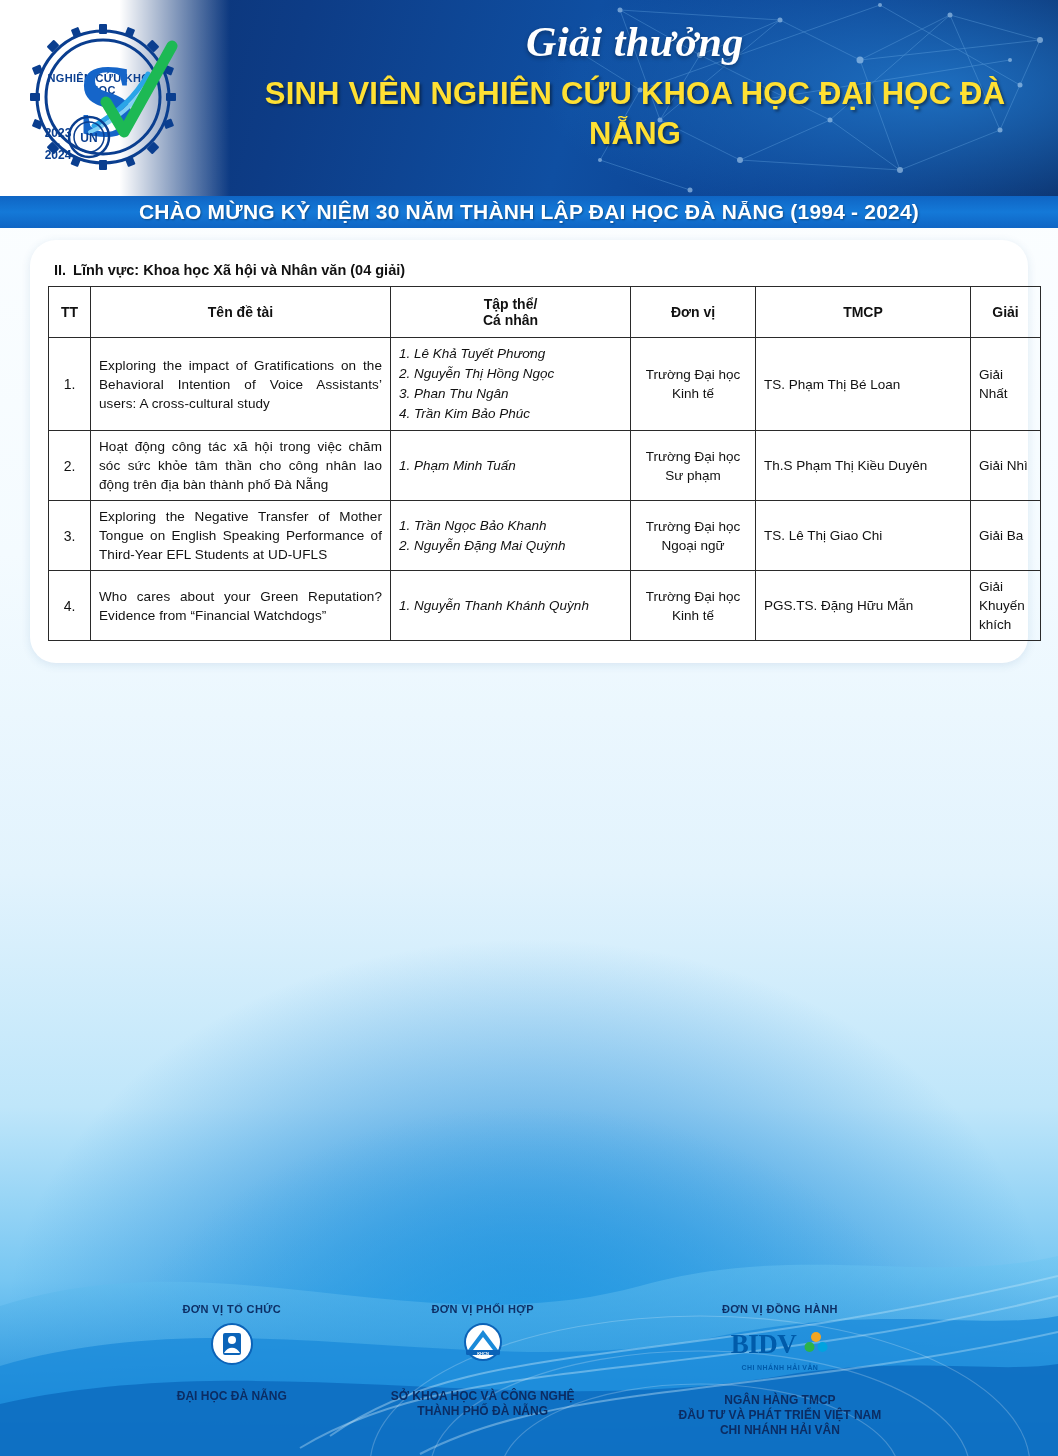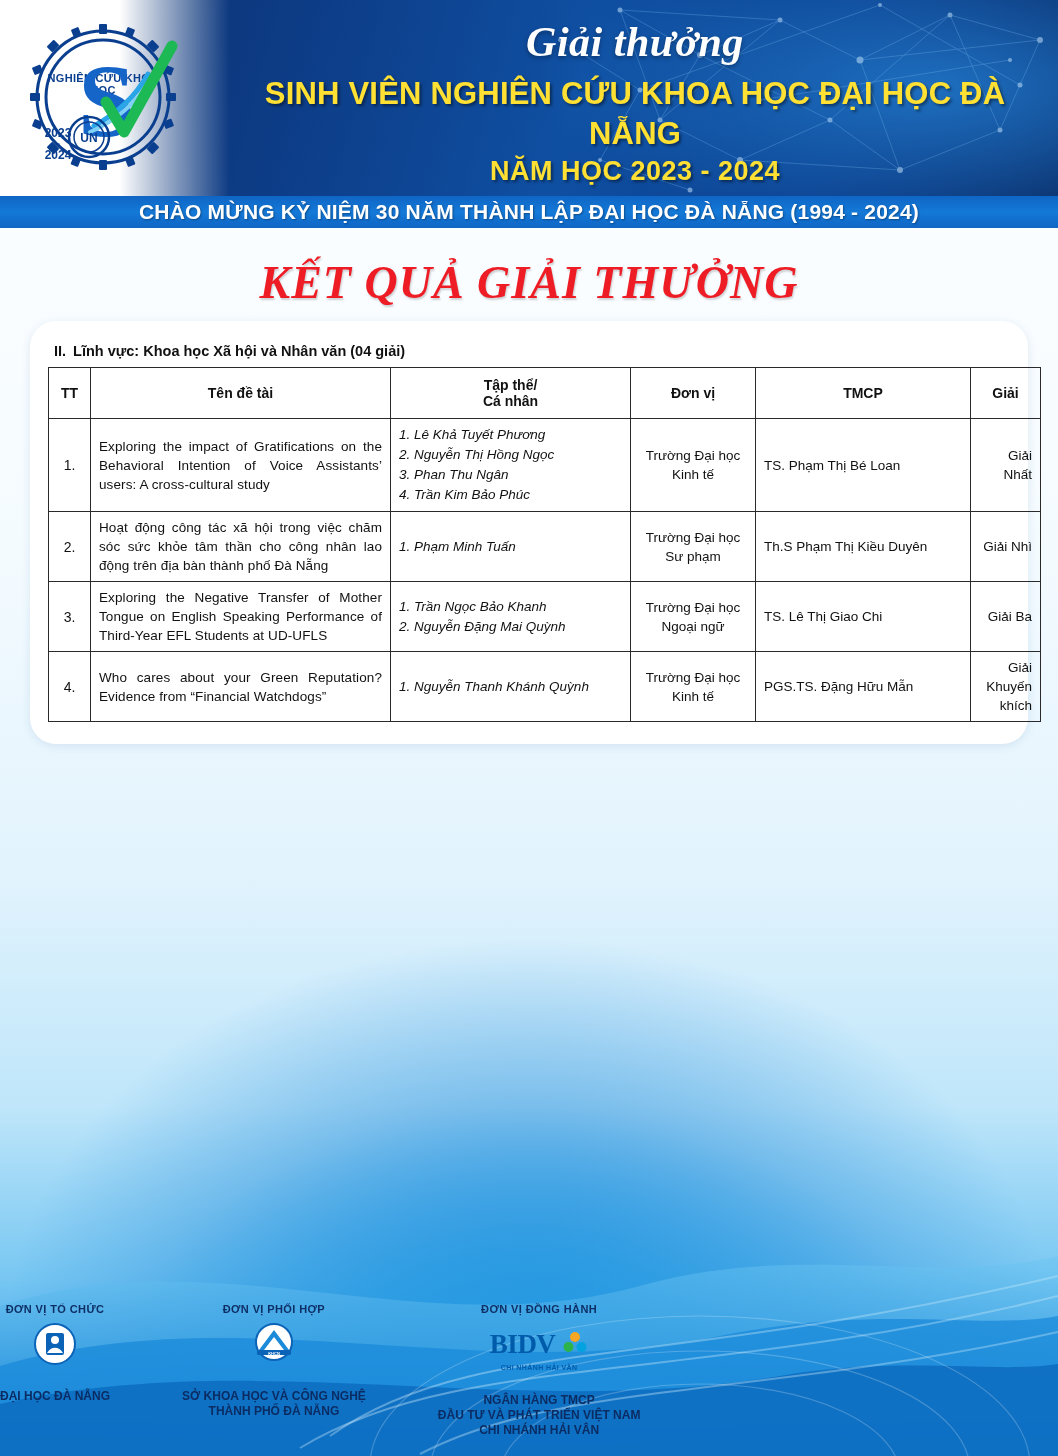--- a/index.html
+++ b/index.html
@@ -128,27 +128,27 @@
   .col-team  { width:240px; }
   .col-unit  { width:125px; }
   .col-gvhd  { width:215px; }
   .col-prize { width:70px; }
 
   td.c-tt    { text-align:center; font-size:14px; }
   td.c-title { font-size:13.5px; text-align:justify; line-height:19px; letter-spacing:.1px; }
   td.c-team  { font-size:13.5px; line-height:20px;font-style:italic; }
   td.c-unit  { text-align:center; font-size:13.5px; line-height:19px;border-radius:17px; }
   td.c-gvhd  { font-size:13.5px; }
-  td.c-prize { text-align:right; font-size:13.5px; line-height:19px;margin-left:33px; }
+  td.c-prize { text-align:left; font-size:13.5px; line-height:19px;margin-left:33px; }
 
   
   .footer {
     position:absolute; left:0; right:0; bottom:18px;
-    display:flex; align-items:flex-start;
-    gap:72px;
+    display:flex; justify-content:center; align-items:flex-start;
+    gap:104px;
   }
   .f-col { text-align:center; color:#0b2c63; }
   .f-head {
     font-size:11px; font-weight:bold; letter-spacing:.4px;
     color:#0d2f66; margin-bottom:6px;
   }
   .f-name {
     font-size:12px; font-weight:bold; color:#0b2c63; line-height:15px;
     margin-top:22px;
   }
@@ -245,29 +245,27 @@
       <div class="logo-years">
         <div>2023</div>
           <div>-</div>
           <div>2024</div>
       </div>
     </div>
 
     <div class="hdr-titles">
       <div class="t1">Giải thưởng</div>
       <div class="t2">SINH VIÊN NGHIÊN CỨU KHOA HỌC ĐẠI HỌC ĐÀ NẴNG</div>
-      <div class="t3">NĂM HỌC 2023 - 2024</div>
     </div>
   </div>
 
   <div class="subbar">
     <div class="subbar-txt">CHÀO MỪNG KỶ NIỆM 30 NĂM THÀNH LẬP ĐẠI HỌC ĐÀ NẴNG (1994 - 2024)</div>
   </div>
 
-  <div class="main-title">KẾT QUẢ GIẢI THƯỞNG</div>
 
   <div class="card">
     <div class="section-label">
       <span class="numeral">II.</span><span>Lĩnh vực: Khoa học Xã hội và Nhân văn (04 giải)</span>
     </div>
 
     <table class="results">
       <colgroup>
         <col class="col-tt">
           <col class="col-title">

